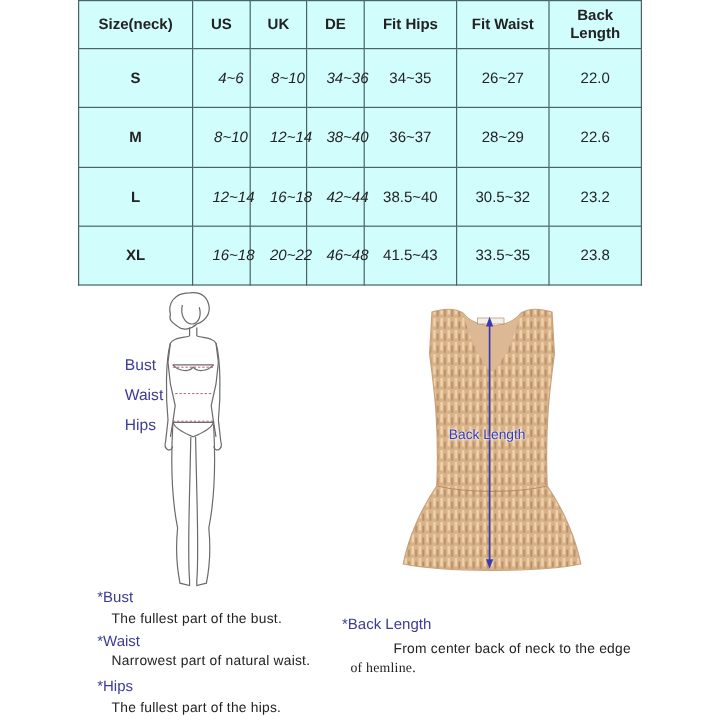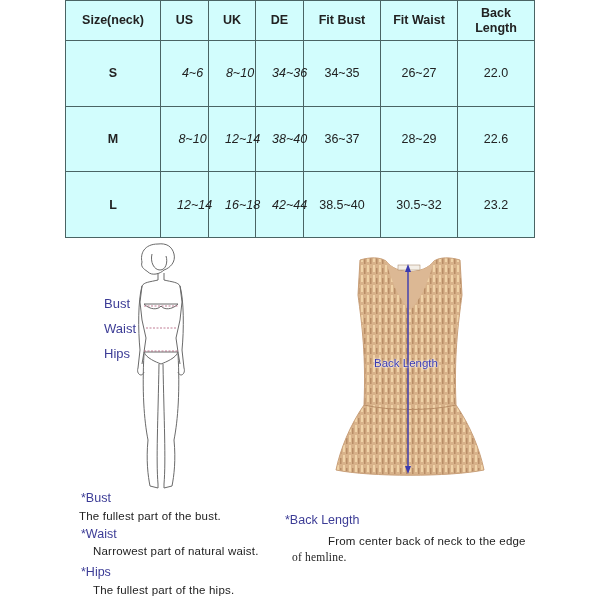--- a/index.html
+++ b/index.html
@@ -33,21 +33,21 @@
     <col style="width:77px">
       <col style="width:77px">
       <col style="width:77px">
   </colgroup>
   <thead>
     <tr>
       <th>Size(neck)</th>
       <th>US</th>
       <th>UK</th>
       <th>DE</th>
-      <th>Fit Bust</th>
+      <th>Fit Hips</th>
       <th>Fit Waist</th>
       <th>
         <span>Back</span><br>
         <span>Length</span>
       </th>
     </tr>
   </thead>
   <tbody>
     <tr>
       <td class="size-cell">S</td>
@@ -68,20 +68,29 @@
       <td>22.6</td>
     </tr>
     <tr>
       <td class="size-cell">L</td>
       <td class="conv">12~14</td>
       <td class="conv">16~18</td>
       <td class="conv">42~44</td>
       <td>38.5~40</td>
       <td>30.5~32</td>
       <td>23.2</td>
+    </tr>
+    <tr>
+      <td class="size-cell">XL</td>
+      <td class="conv">16~18</td>
+      <td class="conv">20~22</td>
+      <td class="conv">46~48</td>
+      <td>41.5~43</td>
+      <td>33.5~35</td>
+      <td>23.8</td>
     </tr>
   </tbody>
 </table>
 
 <div class="figure-wrap">
   <svg width="200" height="255" viewBox="0 0 200 255">
     <g fill="none" stroke="#6a6a6a" stroke-width="1">
 
       <path d="M98 4 C84 4 80 14 82 22 C80 28 86 30 88 32 C92 36 100 34 104 30 C110 28 116 22 114 14 C112 6 106 3 98 4 Z"></path>
       <path d="M92 14 C90 22 94 30 100 30 C106 30 108 22 106 16"></path>
@@ -133,21 +142,21 @@
     <rect x="68" y="10" width="22" height="5" fill="#f4efe8" stroke="#a08060" stroke-width="0.5"></rect>
 
     <line x1="78" y1="12" x2="78" y2="216" stroke="#3a3ab0" stroke-width="1.4"></line>
     <polygon points="78,9 75,17 81,17" fill="#3a3ab0"></polygon>
     <polygon points="78,219 75,211 81,211" fill="#3a3ab0"></polygon>
   </svg>
   <span class="bl-label">Back Length</span>
 </div>
 
 <span class="note-title" style="left:81px; top:491px;">*Bust</span>
-<span class="note-body" style="left:79px; top:508px;">The fullest part of the bust.</span>
+<span class="note-body" style="left:93px; top:508px;">The fullest part of the bust.</span>
 <span class="note-title" style="left:81px; top:527px;">*Waist</span>
 <span class="note-body" style="left:93px; top:543px;">Narrowest part of natural waist.</span>
 <span class="note-title" style="left:81px; top:565px;">*Hips</span>
 <span class="note-body" style="left:93px; top:582px;">The fullest part of the hips.</span>
 
 <span class="note-title" style="left:285px; top:513px;">*Back Length</span>
 <span class="note-body" style="left:292px; top:533px;padding-left:36px;">From center back of neck to the edge</span>
 <span class="note-body" style="left:292px; top:549px;font-family:Liberation Serif, serif;">of hemline.</span>
 
 </body></html>

